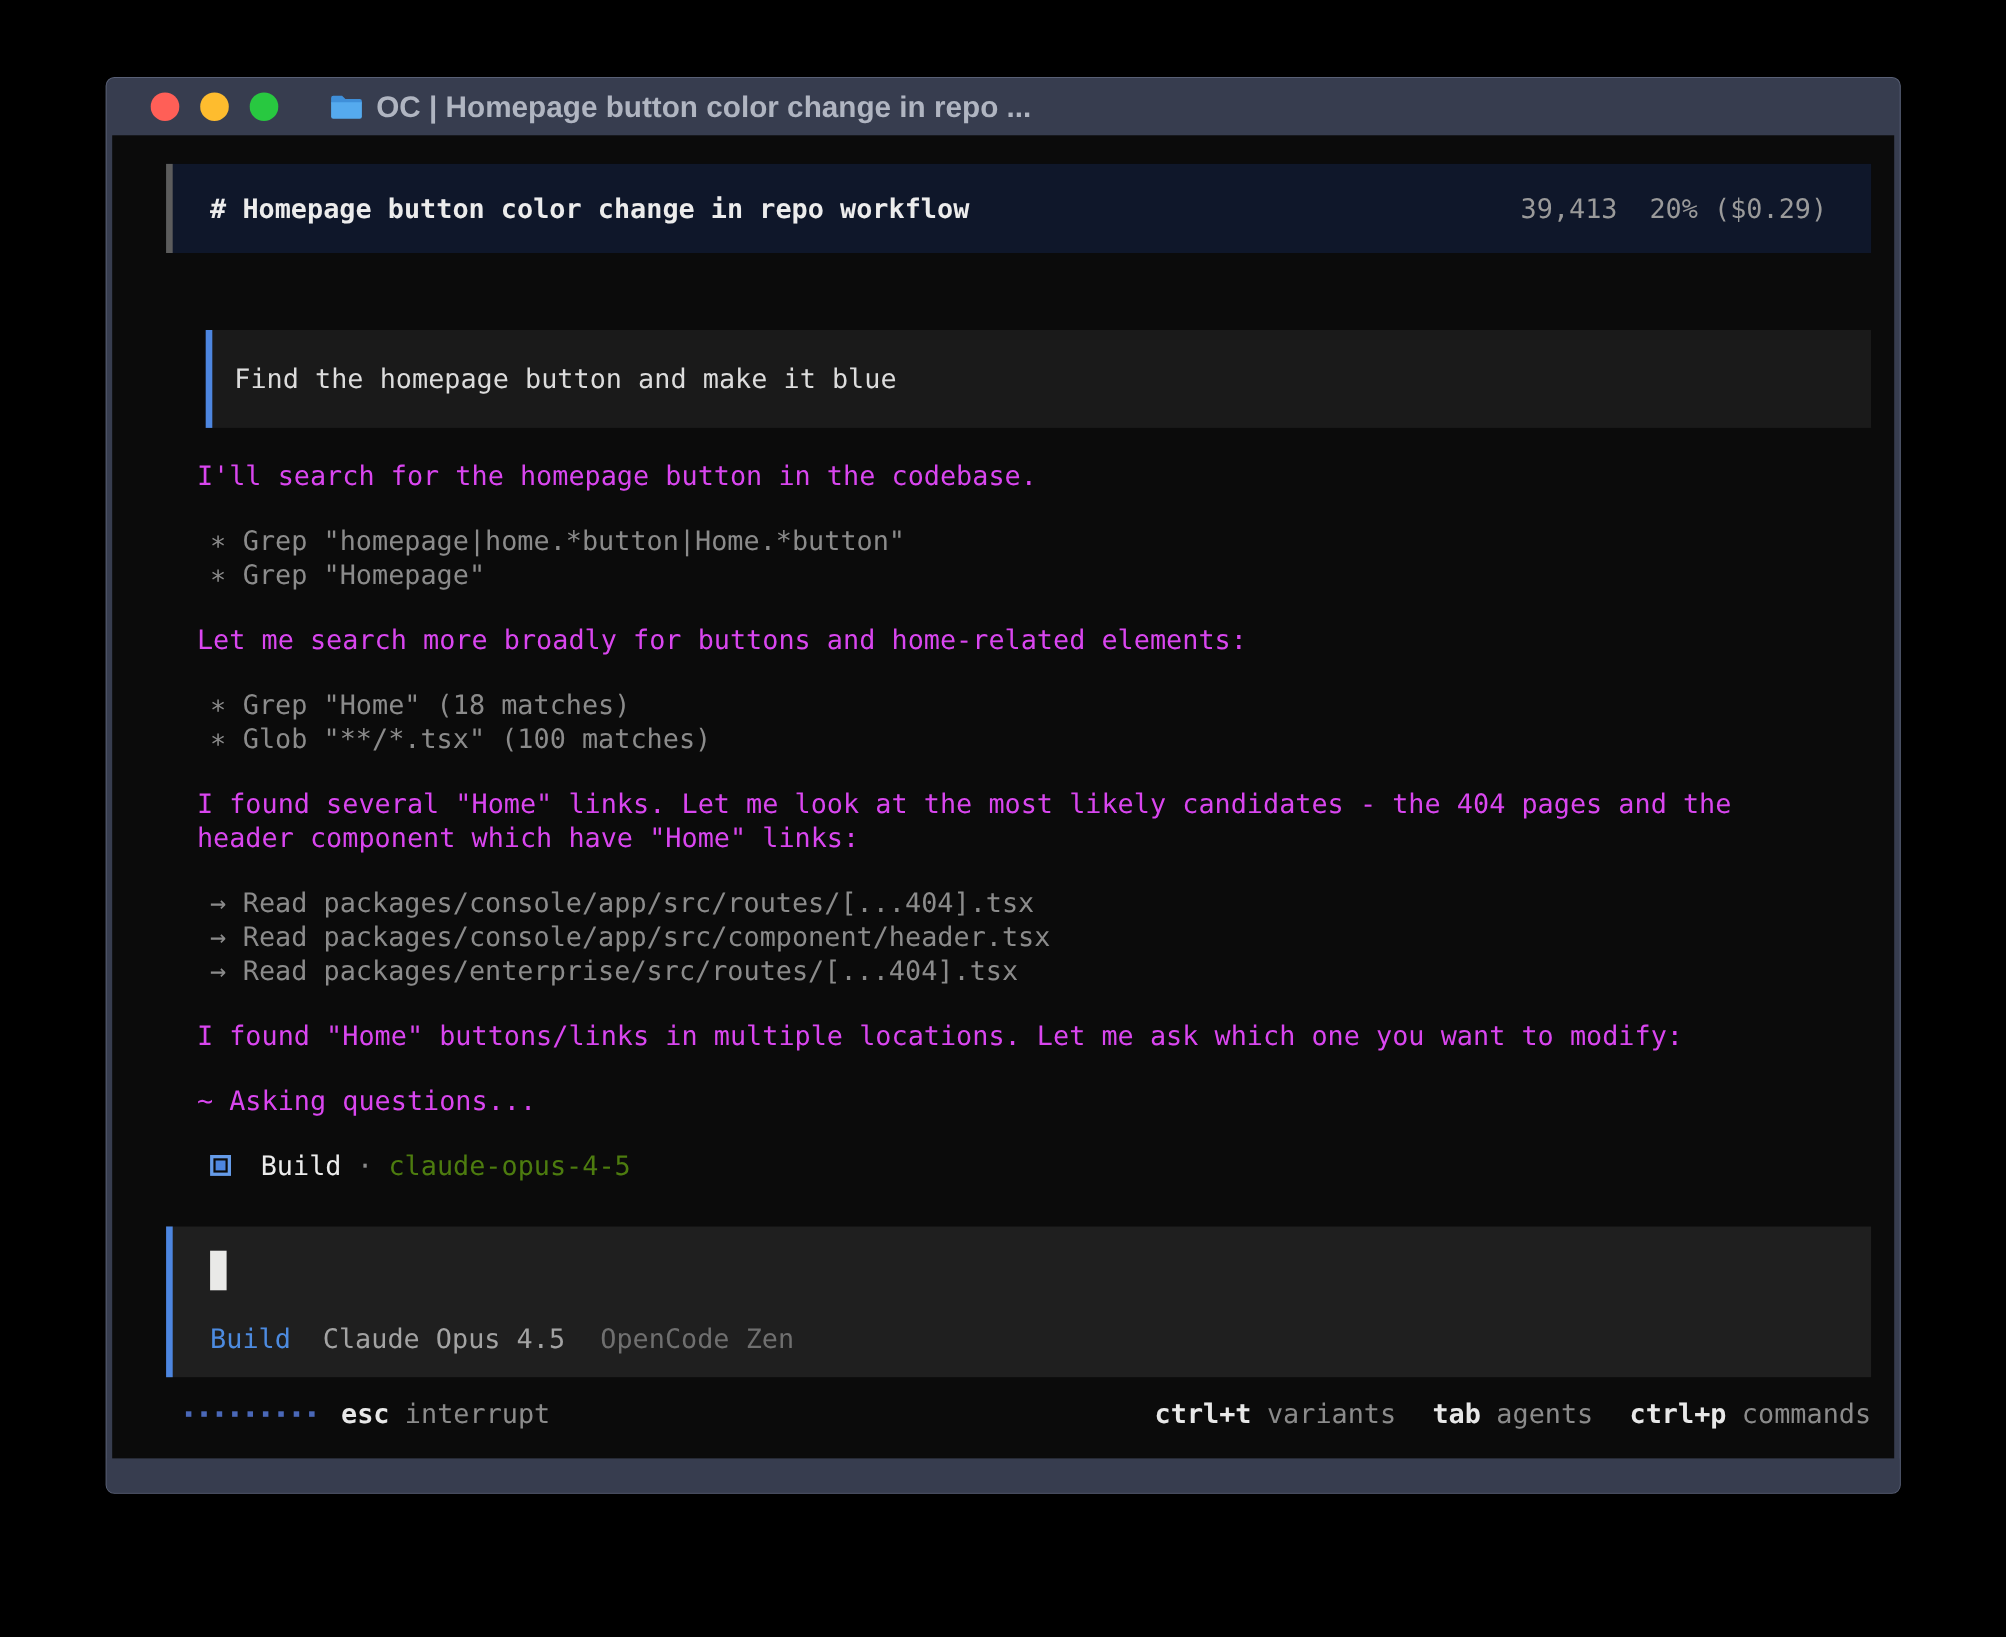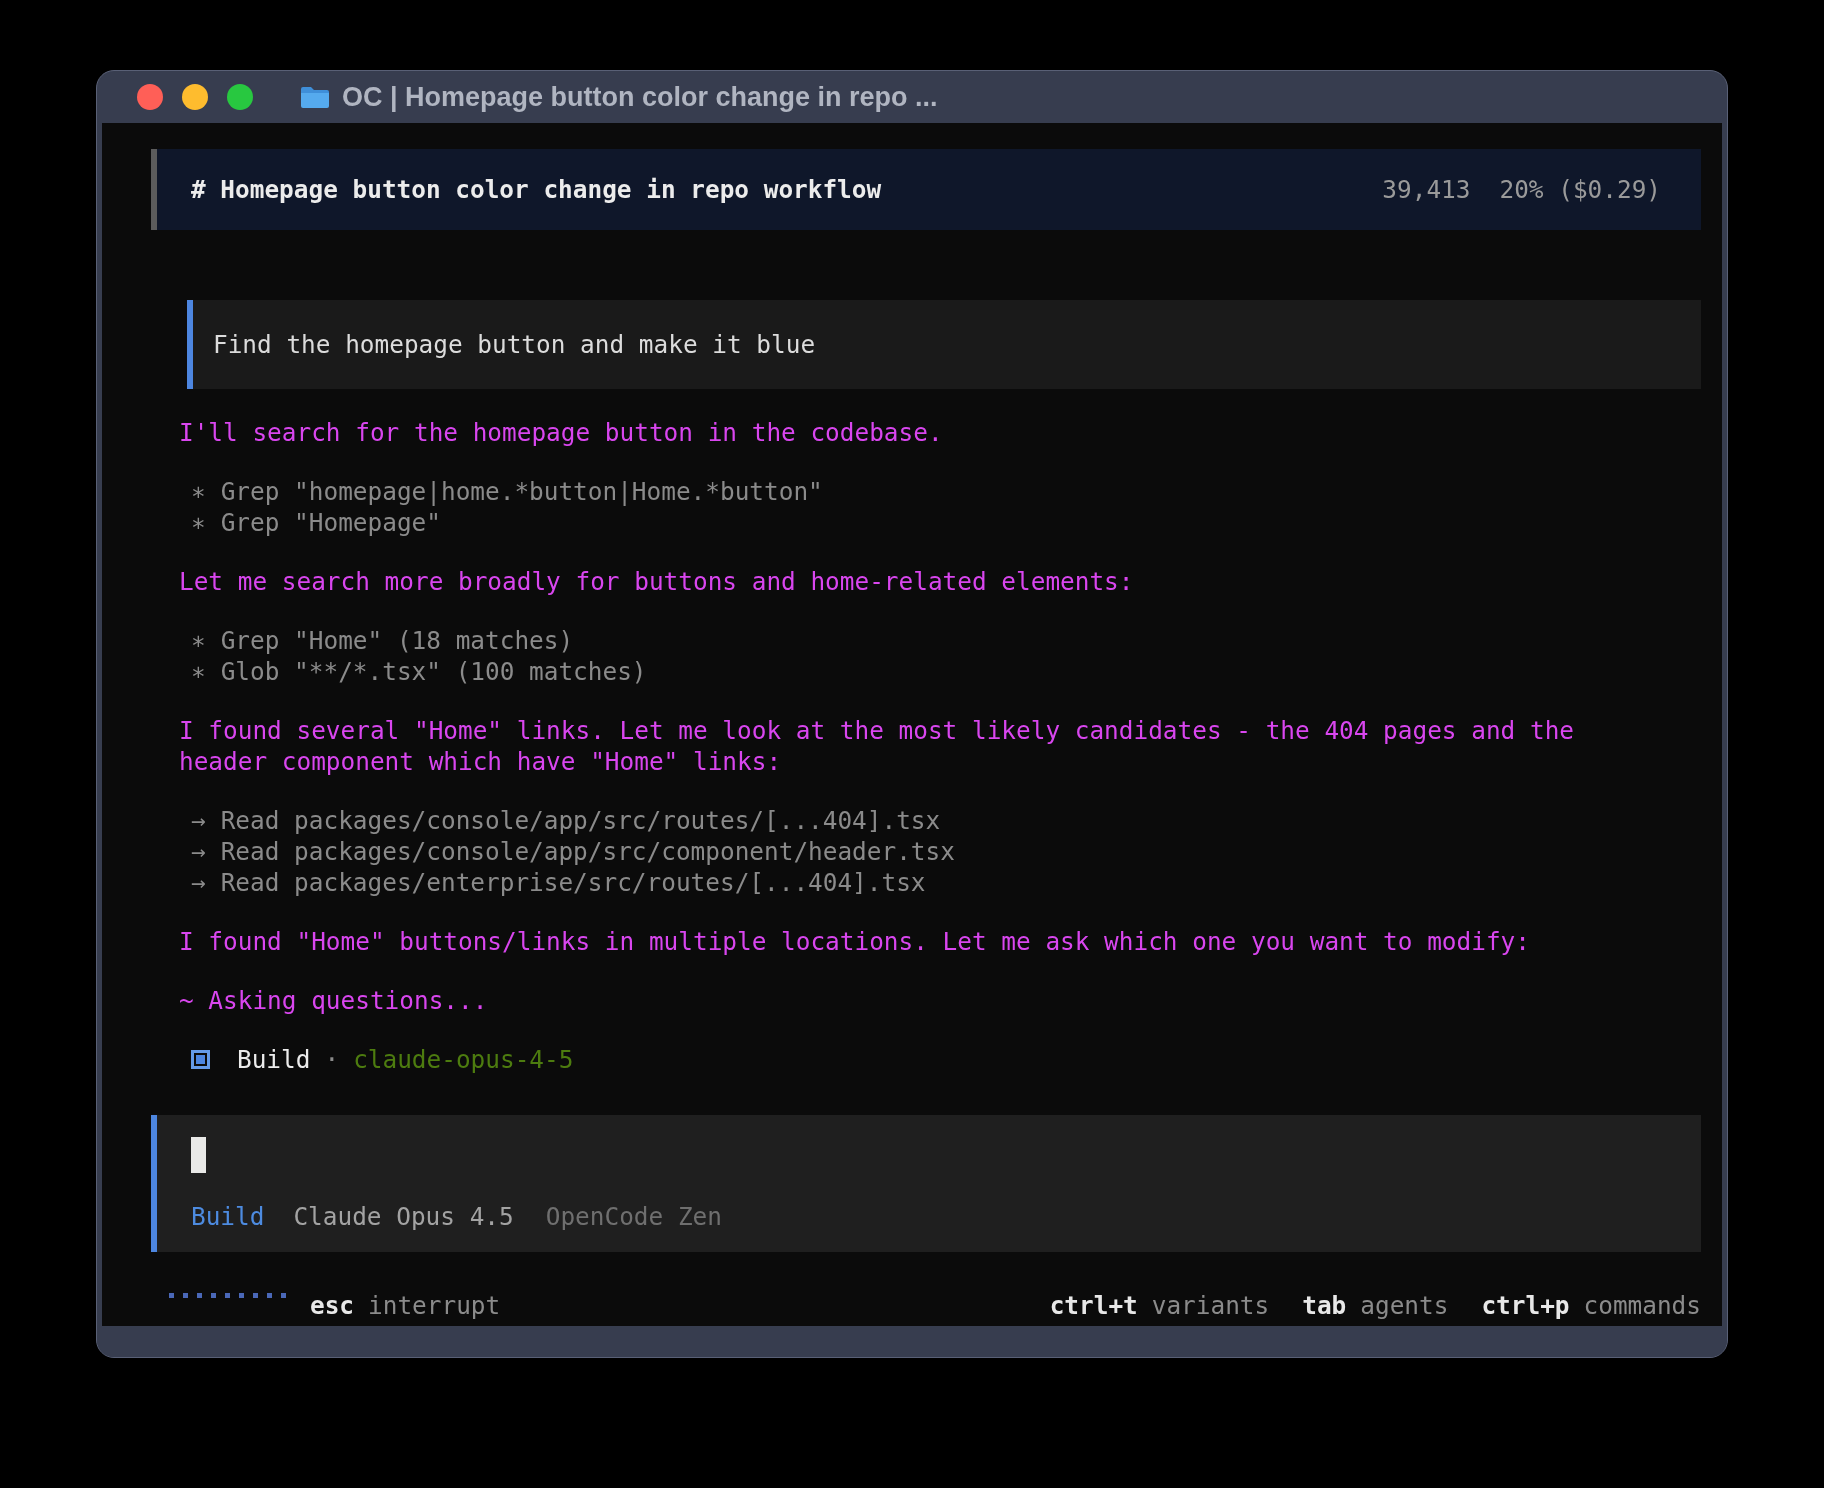--- a/index.html
+++ b/index.html
@@ -7,21 +7,21 @@
     --spinner:#4a68b8; --mode-blue:#4d8be0;
     --tl-red:#ff5f57; --tl-yellow:#febc2e; --tl-green:#28c840;
     --folder:#4da3ea;
   }
   *{margin:0;padding:0;box-sizing:border-box;}
   html,body{background:#000;}
   .page{position:relative;width:1824px;height:1488px;background:#000;overflow:hidden;}
 
   .window{
     position:absolute;left:96px;top:70px;width:1632px;height:1288px;
-    background:var(--frame);border:1px solid #596076;border-radius:18px;
+    background:var(--frame);border:1px solid #596076;border-radius:8px;
     display:flex;flex-direction:column;overflow:hidden;
   }
   .titlebar{height:52px;flex:none;display:flex;align-items:center;padding-left:40px;}
   .lights{display:flex;align-items:center;gap:19px;}
   .light{width:26px;height:26px;border-radius:50%;display:inline-block;}
   .light.red{background:var(--tl-red);}
   .light.yellow{background:var(--tl-yellow);}
   .light.green{background:var(--tl-green);}
   .folder{margin-left:47px;display:flex;align-items:center;}
   .wtitle{
@@ -71,21 +71,21 @@
   }
   .cursor{display:block;width:15px;height:36px;background:#e9e9e7;}
   .input-footer{margin-top:28px;display:flex;align-items:center;white-space:nowrap;}
   .mode{color:var(--mode-blue);}
   .model{color:#a3a3a3;margin-left:29px;text-align:right;}
   .provider{color:#6f6f6f;margin-left:32px;}
 
   .statusbar{margin-top:18px;margin-left:18px;display:flex;align-items:center;}
   .spinner{display:flex;align-items:center;gap:9px;margin-right:24px;}
   .spinner .dot{width:5px;height:5px;background:var(--spinner);display:inline-block;}
-  .hint{display:flex;align-items:center;white-space:pre;margin-top:20px;}
+  .hint{display:flex;align-items:center;white-space:pre;}
   .hint .key{font-weight:700;color:#e8e8e8;}
   .hint .lbl{color:#8b8b8b;margin-left:14px;}
   .sb-right{margin-left:auto;display:flex;align-items:center;gap:33px;}
 </style>
 </head>
 <body>
 
 <div class="page">
   <div class="window">
 

